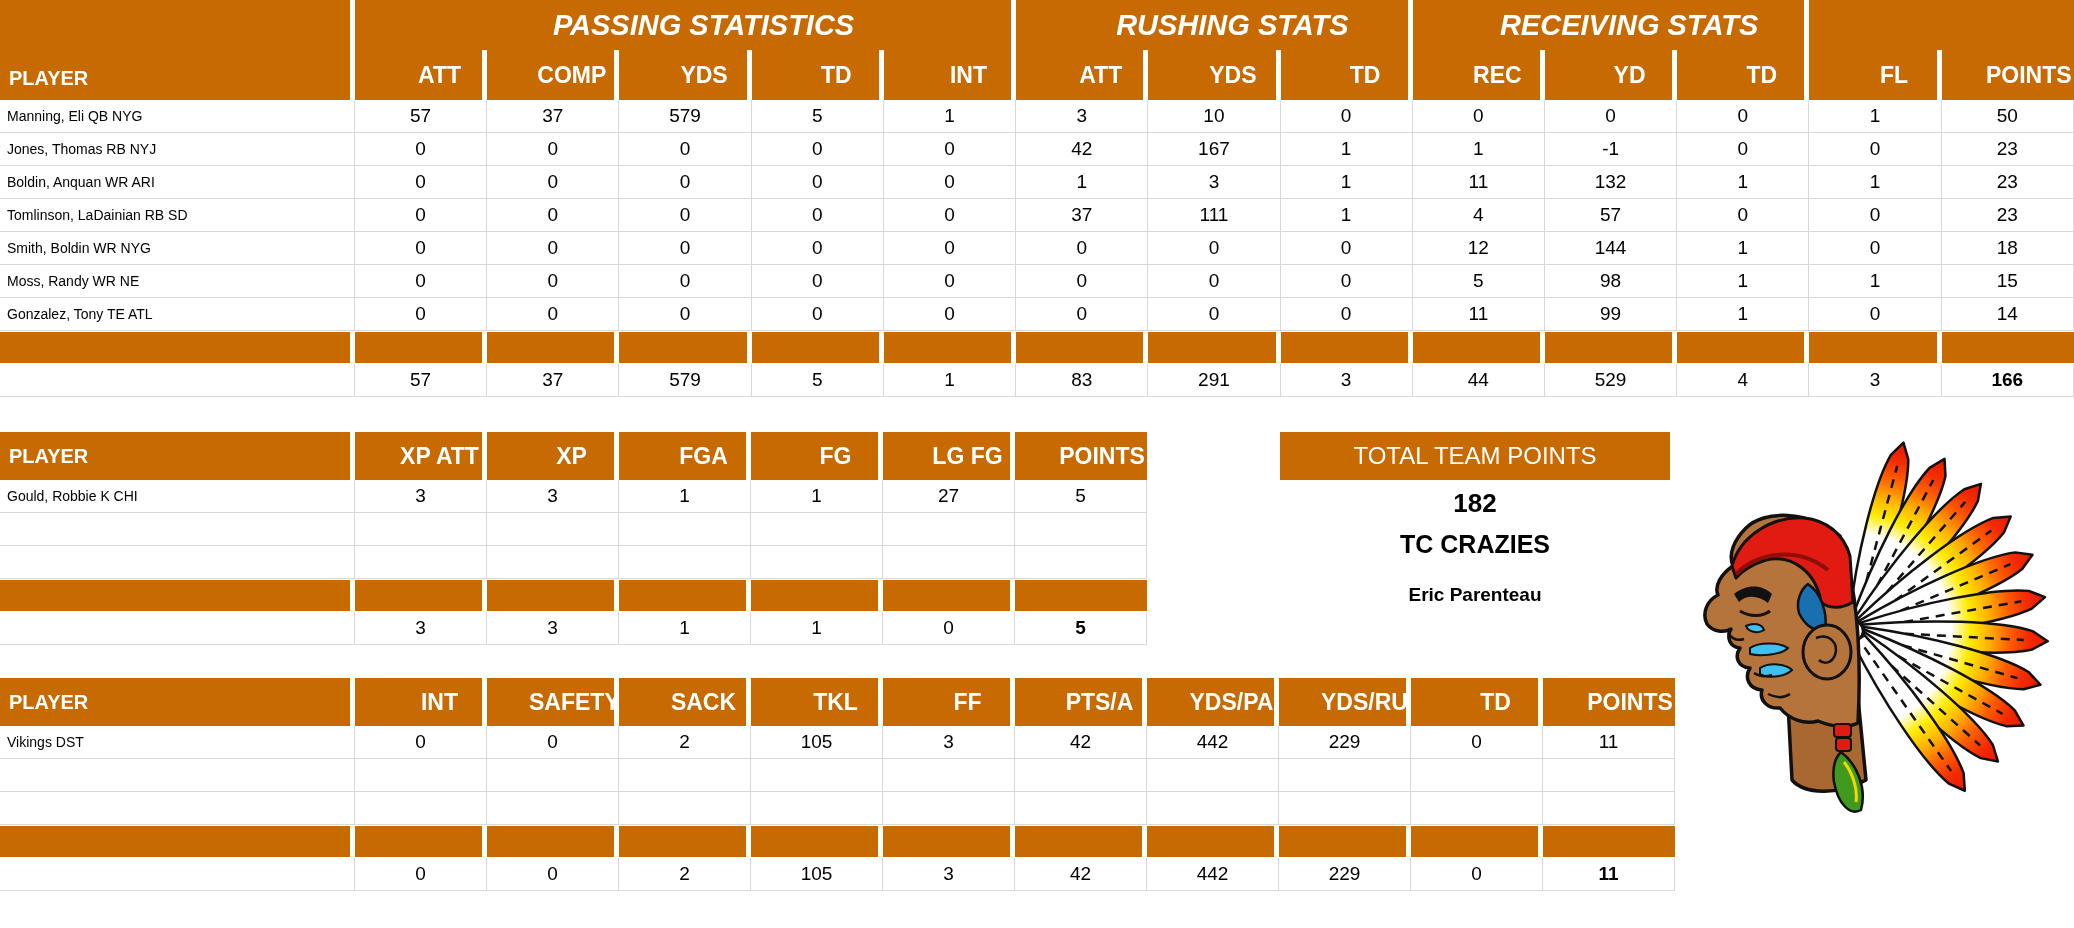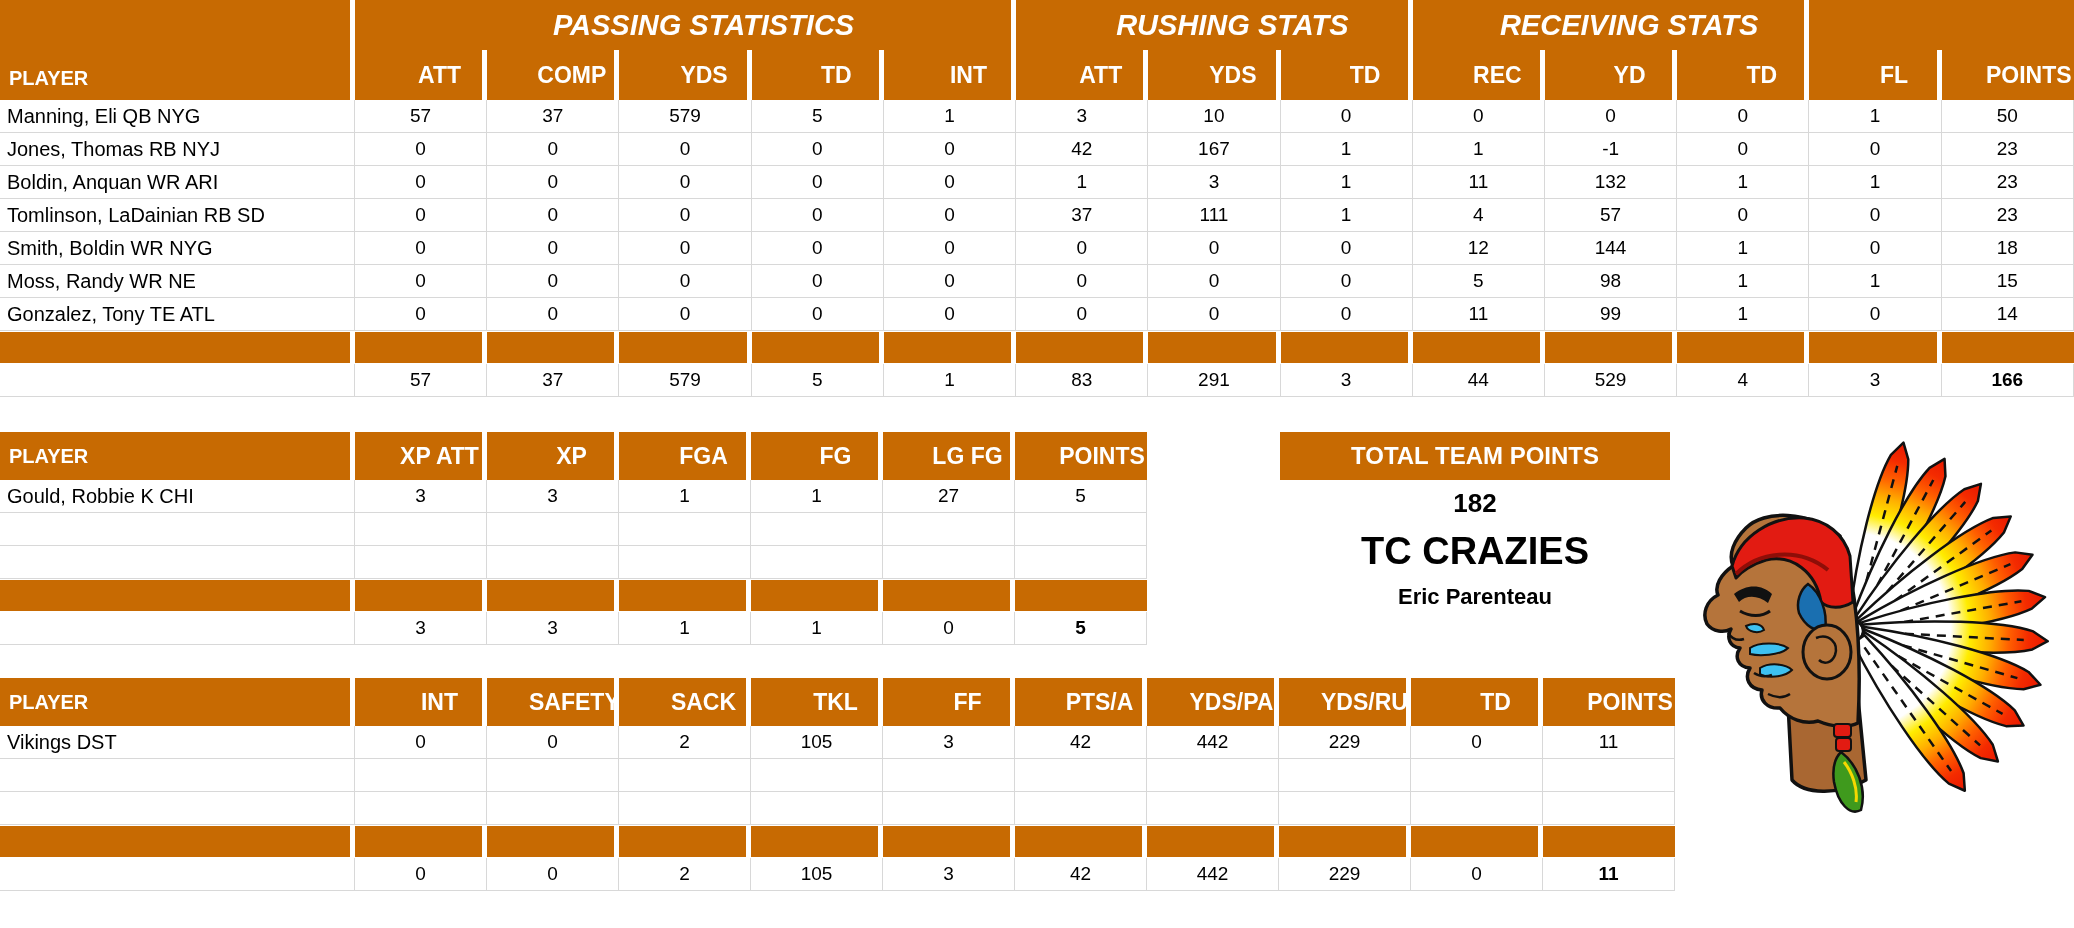--- a/index.html
+++ b/index.html
@@ -14,40 +14,40 @@
   .hdr{background:var(--header-bg,#C76A02);color:var(--header-text,#fff);font-weight:bold;}
   th.group{height:50px;font-size:29px;font-style:italic;text-align:center;vertical-align:middle;border-right:5px solid #fff;padding-left:41px;}
   th.group.nogap{border-right:none;}
   th.colh{height:50px;font-size:23px;text-align:center;vertical-align:middle;border-right:5px solid #fff;padding-left:42px;}
   th.colh.h48{height:48px;}
   th.nogap{border-right:none;}
   th.playerh{text-align:left;padding-left:9px;font-size:20px;vertical-align:bottom;padding-bottom:10px;border-right:5px solid #fff;}
   th.playerh.h48{height:48px;vertical-align:middle;padding-bottom:0;}
 
   
-  td.player{height:33px;text-align:left;padding-left:7px;font-size:20px;
+  td.player{height:33px;text-align:left;padding-left:7px;font-size:14px;
     border-right:1px solid var(--grid-line,#D8D8D8);border-bottom:1px solid var(--grid-line,#D8D8D8);}
   td.num{height:33px;text-align:center;font-size:19px;
     border-right:1px solid var(--grid-line,#D8D8D8);border-bottom:1px solid var(--grid-line,#D8D8D8);}
   tr.blank td{height:33px;}
   tr.spacer td{height:33px;background:var(--header-bg,#C76A02);
     border-right:5px solid #fff;border-top:1px solid #fff;border-bottom:1px solid #fff;}
   tr.spacer td.nogap{border-right:none;}
   tr.totals td{height:33px;text-align:center;font-size:19px;
     border-right:1px solid var(--grid-line,#D8D8D8);border-bottom:1px solid var(--grid-line,#D8D8D8);}
   tr.totals td.player{text-align:left;}
   td.bold{font-weight:bold;}
 
   
   .ttp-bar{position:absolute;left:1280px;top:432px;width:390px;height:48px;
     background:var(--header-bg,#C76A02);color:var(--header-text,#fff);
-    display:flex;align-items:center;justify-content:center;font-weight:bold;font-size:24px;}
+    display:flex;align-items:center;justify-content:center;font-weight:normal;font-size:24px;}
   .ttp-points{position:absolute;left:1280px;top:488px;width:390px;text-align:center;font-weight:bold;font-size:26px;}
-  .ttp-name{position:absolute;left:1280px;top:530px;width:390px;text-align:center;font-weight:bold;font-size:38px;}
-  .ttp-owner{position:absolute;left:1280px;top:584px;width:390px;text-align:center;font-weight:bold;font-size:22px;}
+  .ttp-name{position:absolute;left:1280px;top:530px;width:390px;text-align:center;font-weight:bold;font-size:25px;}
+  .ttp-owner{position:absolute;left:1280px;top:584px;width:390px;text-align:center;font-weight:bold;font-size:19px;}
 
   .mascot{position:absolute;left:1688px;top:436px;width:368px;height:384px;}
 </style>
 </head>
 <body>
 
 <div class="canvas">
 
   <table class="stat" style="top:0;width:2074px;">
     <colgroup>

